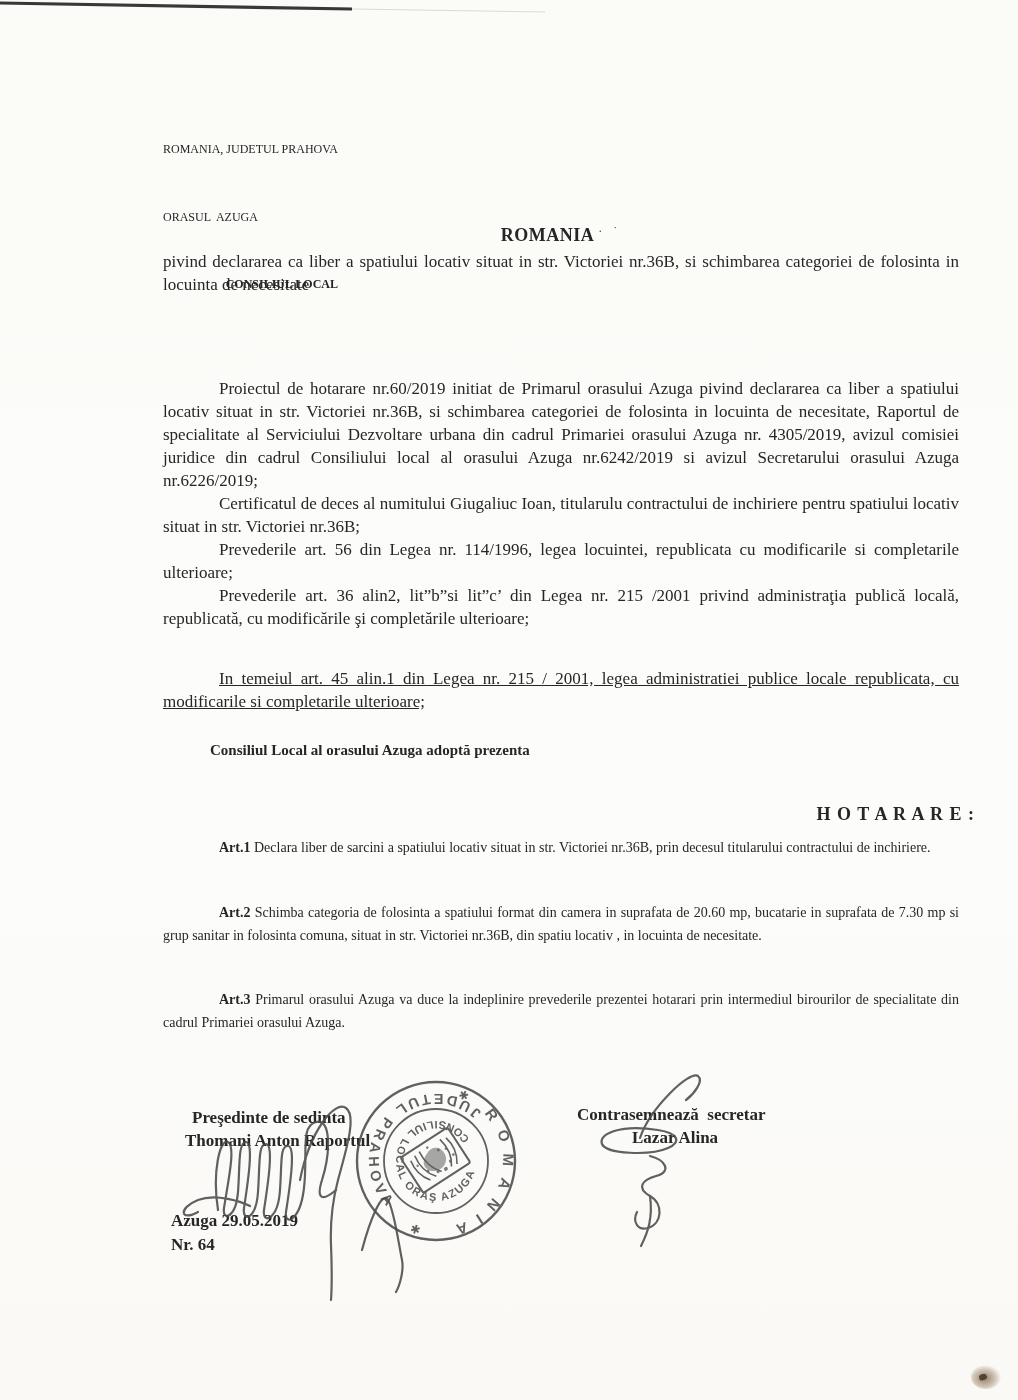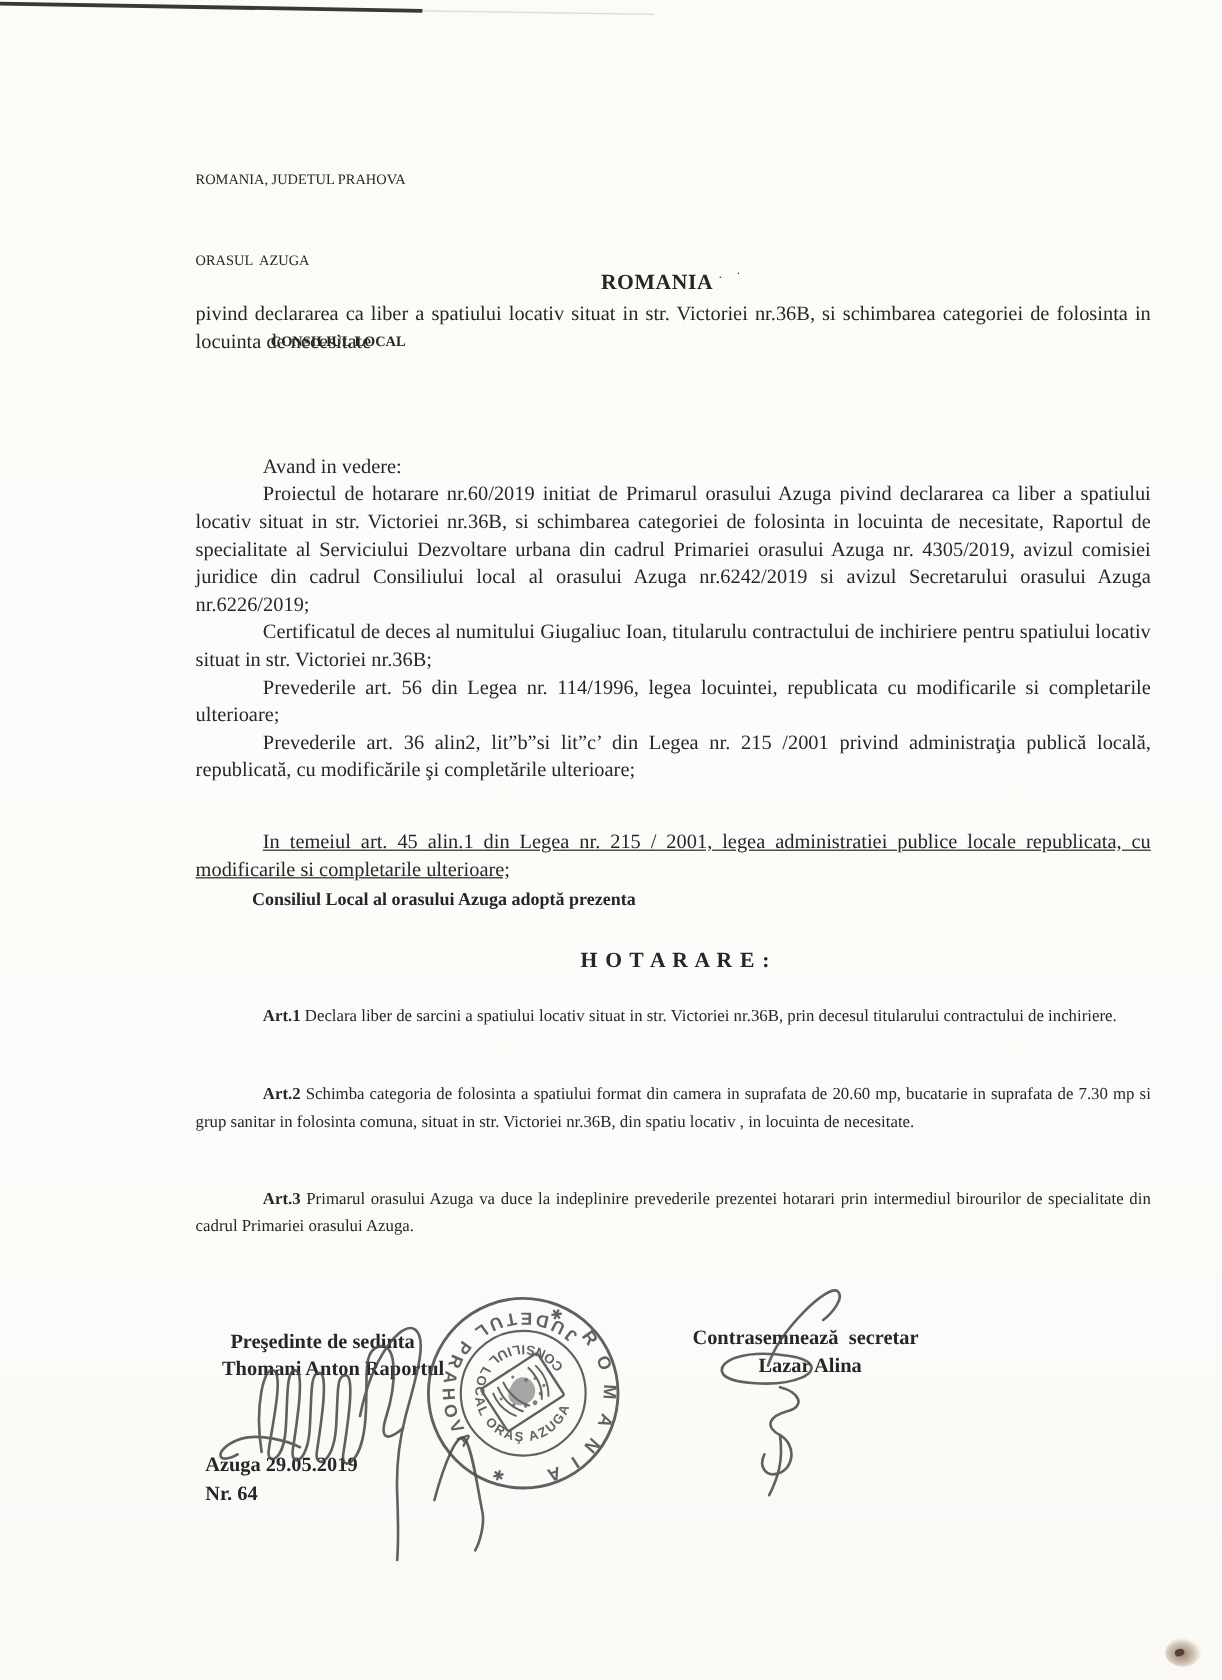--- a/index.html
+++ b/index.html
@@ -16,21 +16,21 @@
   
   .title-wrap{left:163px; top:224px; width:796px; text-align:center;}
   .title-heading{font-weight:bold; font-size:18px; letter-spacing:.5px;}
   .title-marks{font-size:12px; vertical-align:6px; letter-spacing:4px; color:#3a3a3a;}
   .subtitle{left:163px; top:250px; width:796px; font-size:17px; line-height:23px; text-align:justify; margin:0;}
   
   .recitals{left:163px; top:377px; width:796px; font-size:17px; line-height:23px;}
   .recitals p{margin:0; text-align:justify; text-indent:56px;}
   .recitals p.legal{margin-top:37px;text-decoration:underline;}
   .adopt{left:210px; top:742px; font-size:15px; font-weight:bold; margin:0;}
-  .hot2{left:163px; top:788px; width:796px; text-align:center; font-size:18px; font-weight:bold; margin:2px; letter-spacing:1px;}
+  .hot2{left:163px; top:788px; width:796px; text-align:right; font-size:18px; font-weight:bold; margin:16px; letter-spacing:1px;}
   .art{width:796px; font-size:14px; line-height:23px; text-align:justify; text-indent:56px; margin:0; left:163px;}
   .art b{font-weight:bold;}
   .art1{top:836px;} .art2{top:901px;} .art3{top:988px;}
   
   .sig{font-weight:bold; font-size:17px; white-space:pre;}
   .pres-title{left:192px; top:1108px;}
   .pres-name{left:185px; top:1131px;}
   .sec-title{left:577px; top:1105px;}
   .sec-name{left:632px; top:1128px;}
   .place-date{left:171px; top:1211px;}
@@ -59,21 +59,20 @@
     <div class="b">CONSILIUL LOCAL</div>
   </div>
 
   <div class="abs title-wrap">
     <span class="title-heading">ROMANIA</span>
     <span class="title-marks">· ˙</span>
   </div>
   <p class="abs subtitle">pivind declararea ca liber a spatiului locativ situat in str. Victoriei nr.36B, si schimbarea categoriei de folosinta in locuinta de necesitate</p>
 
   <div class="abs recitals">
-    <p>Avand in vedere:</p>
     <p>Proiectul de hotarare nr.60/2019 initiat de Primarul orasului Azuga pivind declararea ca liber a spatiului locativ situat in str. Victoriei nr.36B, si schimbarea categoriei de folosinta in locuinta de necesitate, Raportul de specialitate al Serviciului Dezvoltare urbana din cadrul Primariei orasului Azuga nr. 4305/2019, avizul comisiei juridice  din cadrul Consiliului local al orasului Azuga nr.6242/2019 si  avizul Secretarului orasului Azuga nr.6226/2019;</p>
     <p>Certificatul de deces al numitului Giugaliuc Ioan, titularulu contractului de inchiriere pentru spatiului locativ situat in str. Victoriei nr.36B;</p>
     <p>Prevederile art. 56 din Legea nr. 114/1996, legea locuintei, republicata cu modificarile si completarile ulterioare;</p>
     <p>Prevederile art. 36 alin2, lit”b”si lit”c’ din Legea nr. 215 /2001 privind administraţia publică locală, republicată, cu modificările şi completările ulterioare;</p>
     <p class="legal">In temeiul art. 45 alin.1 din Legea nr. 215 / 2001, legea administratiei publice locale  republicata, cu modificarile si completarile ulterioare;</p>
   </div>
 
   <p class="abs adopt">Consiliul Local al orasului Azuga adoptă prezenta</p>
   <p class="abs hot2">H O T A R A R E :</p>
 

